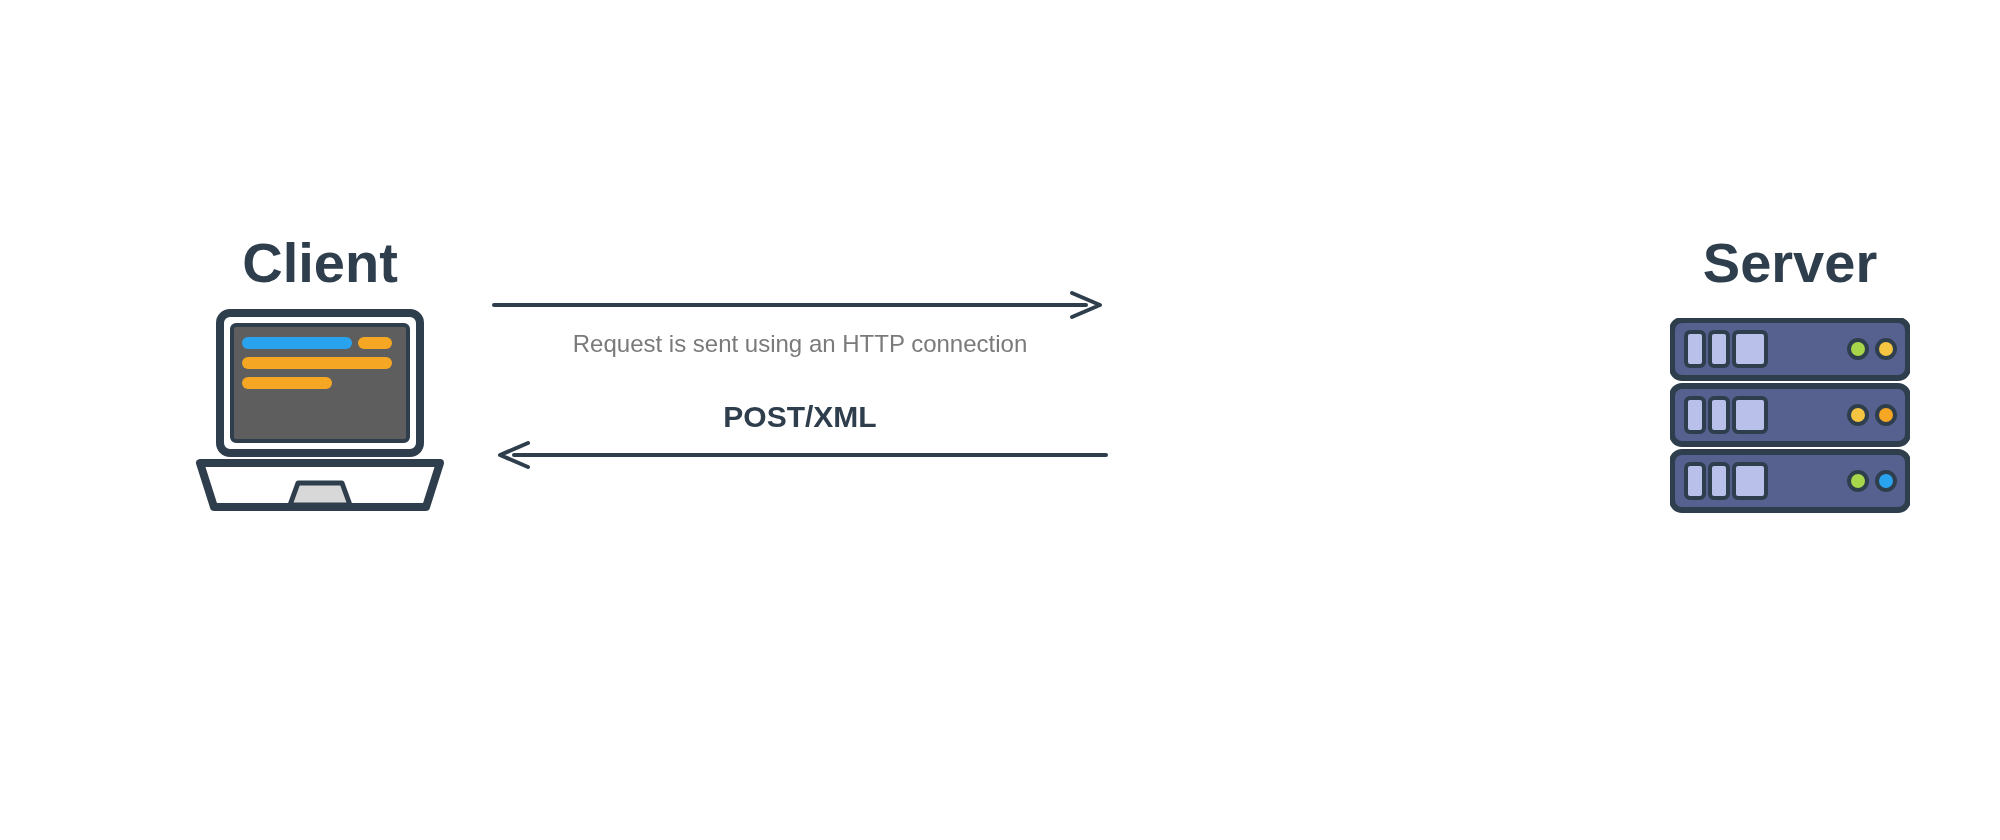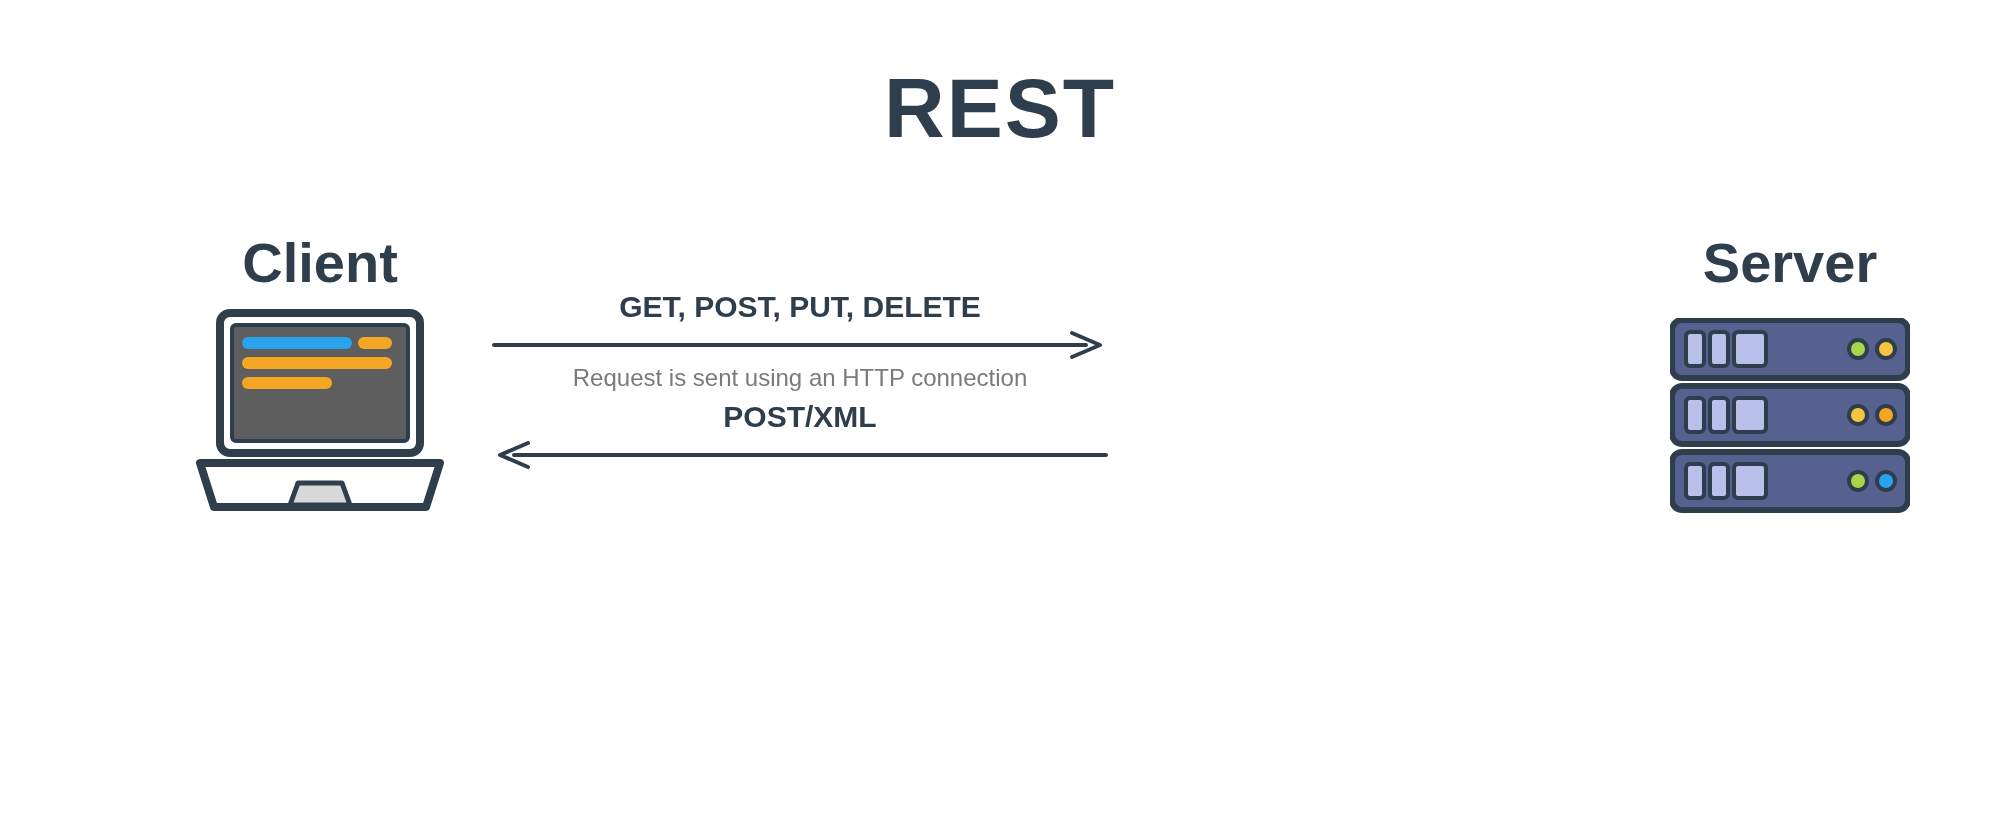--- a/index.html
+++ b/index.html
@@ -68,33 +68,32 @@
   .arrow-caption {
     font-size: 30px;
     font-weight: 700;
     color: #2f3e4d;
     margin-bottom: 6px;
   }
   .arrow-sub {
     font-size: 24px;
     font-weight: 500;
     color: #7a7a7a;
-    margin-top: 4px;
+    margin-top: 10px;
   }
   .arrow-svg {
     display: block;
     margin: 0 auto;
   }
 </style>
 </head>
 <body>
 
 <div class="stage">
 
-  <div class="title">REST</div>
 
   <div class="node-label server-label">Server</div>
   <div class="node-label client-label">Client</div>
 
   <div class="laptop">
     <svg viewBox="0 0 260 220" width="260" height="220">
 
       <rect x="30" y="8" width="200" height="140" rx="10" ry="10" fill="#ffffff" stroke="#2f3e4d" stroke-width="8"></rect>
 
       <rect x="42" y="20" width="176" height="116" rx="4" ry="4" fill="#5e5e5e" stroke="#2f3e4d" stroke-width="4"></rect>
@@ -133,21 +132,20 @@
           <rect x="16" y="146" width="18" height="34" rx="4" fill="#b9c0ea" stroke="#2f3e4d" stroke-width="4"></rect>
           <rect x="40" y="146" width="18" height="34" rx="4" fill="#b9c0ea" stroke="#2f3e4d" stroke-width="4"></rect>
           <rect x="64" y="146" width="32" height="34" rx="4" fill="#b9c0ea" stroke="#2f3e4d" stroke-width="4"></rect>
           <circle cx="188" cy="163" r="9" fill="#a7d64b" stroke="#2f3e4d" stroke-width="4"></circle>
           <circle cx="216" cy="163" r="9" fill="#2aa3ef" stroke="#2f3e4d" stroke-width="4"></circle>
         </g>
       </svg>
   </div>
 
   <div class="arrow-box arrow-top">
-    <div class="arrow-caption">GET, POST, PUT, DELETE</div>
     <svg class="arrow-svg" viewBox="0 0 620 30" width="620" height="30">
       <line x1="4" y1="15" x2="596" y2="15" stroke="#2f3e4d" stroke-width="4" stroke-linecap="round"></line>
       <polyline points="582,3 610,15 582,27" fill="none" stroke="#2f3e4d" stroke-width="4" stroke-linecap="round" stroke-linejoin="round"></polyline>
     </svg>
     <div class="arrow-sub">Request is sent using an HTTP connection</div>
   </div>
 
   <div class="arrow-box arrow-bot">
     <div class="arrow-caption">POST/XML</div>
     <svg class="arrow-svg" viewBox="0 0 620 30" width="620" height="30">

